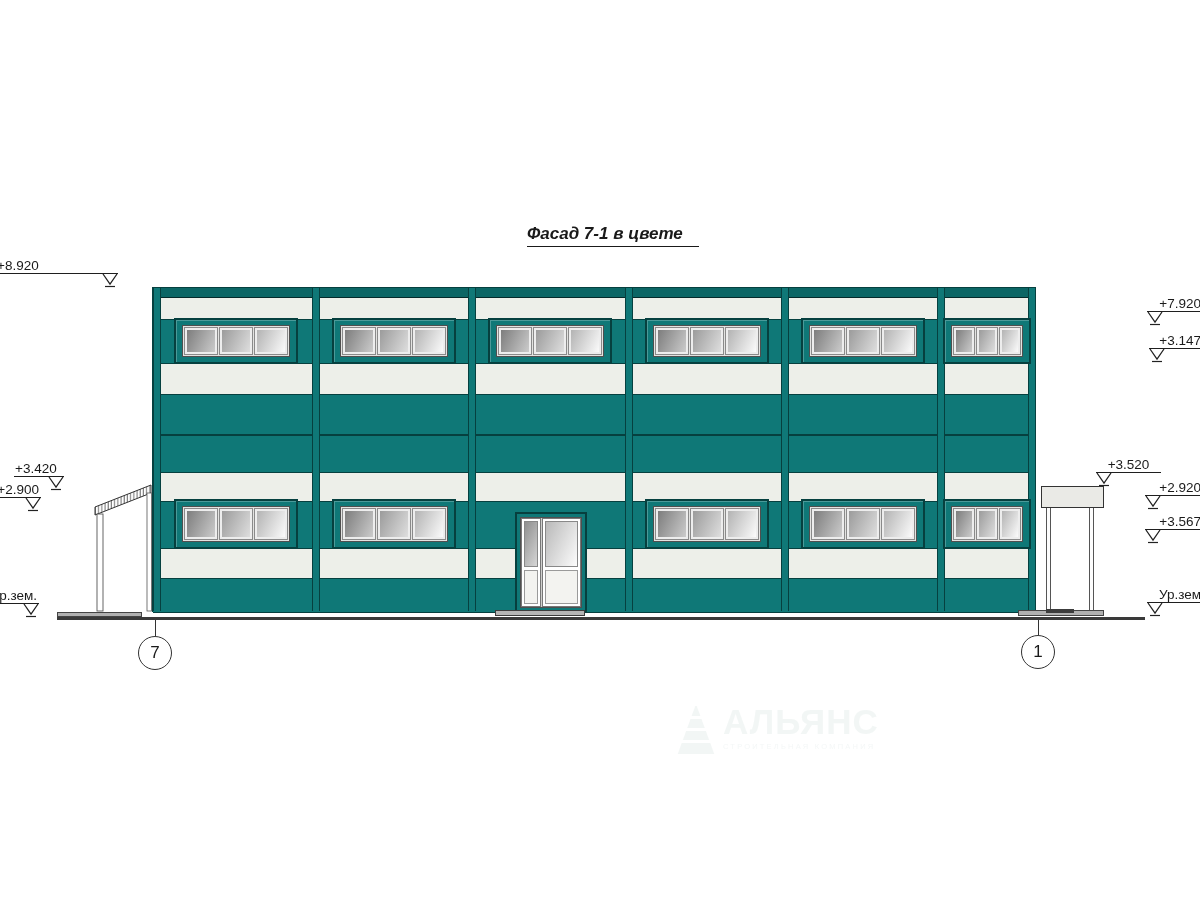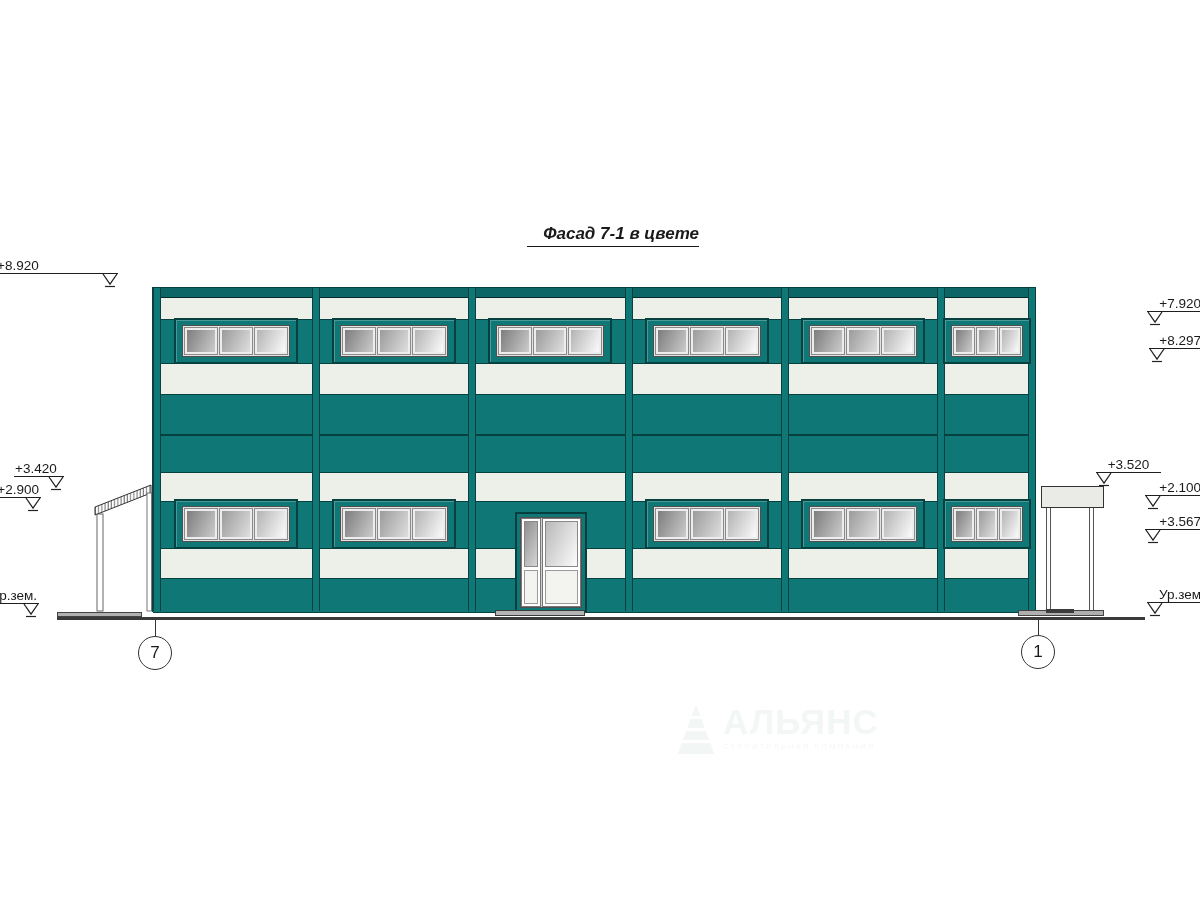--- a/index.html
+++ b/index.html
@@ -3,21 +3,21 @@
 <meta charset="utf-8">
 <style>
   html,body { margin:0; padding:0; background:#ffffff; }
   #canvas {
     position:relative; width:1200px; height:900px; overflow:hidden;
     background:#ffffff; font-family:"Liberation Sans", sans-serif; color:#1a1a1a;
   }
   
   .title {
     position:absolute; left:527px; top:224px; width:172px;
-    font-style:italic; font-weight:bold; font-size:17px; text-align:right;
+    font-style:italic; font-weight:bold; font-size:17px; text-align:left;
     border-bottom:1.4px solid #1a1a1a; padding-bottom:2px; white-space:nowrap;
   }
   
   .building {
     position:absolute; left:152px; top:287px; width:884px; height:325px;
     border:1.5px solid #06403f; box-sizing:border-box; background:#edefe9;
   }
   .band { position:absolute; left:0; right:0; box-sizing:border-box; }
   .band.teal { background:#0f7877; border-top:1px solid #06403f; border-bottom:1px solid #06403f; }
   .band.dark { background:#0b6665; border-bottom:1px solid #032a2a; }
@@ -284,35 +284,35 @@
   </div>
 
   <div class="elev lab-right arrow-left" style="left:1147px;top:295px;width:56px">
     <div class="elev-label">+7.920</div>
     <svg class="elev-arrow" width="16" height="15">
         <polyline points="1,1 8,11 15,1" fill="none" stroke="#222" stroke-width="1.3"></polyline>
         <line x1="3" y1="13.5" x2="13" y2="13.5" stroke="#222" stroke-width="1.2"></line>
       </svg>
   </div>
   <div class="elev lab-right arrow-left" style="left:1149px;top:332px;width:54px">
-    <div class="elev-label">+8.297</div>
+    <div class="elev-label">+3.147</div>
     <svg class="elev-arrow" width="16" height="15">
         <polyline points="1,1 8,11 15,1" fill="none" stroke="#222" stroke-width="1.3"></polyline>
         <line x1="3" y1="13.5" x2="13" y2="13.5" stroke="#222" stroke-width="1.2"></line>
       </svg>
   </div>
   <div class="elev lab-center arrow-left" style="left:1096px;top:456px;width:65px">
     <div class="elev-label">+3.520</div>
     <svg class="elev-arrow" width="16" height="15">
         <polyline points="1,1 8,11 15,1" fill="none" stroke="#222" stroke-width="1.3"></polyline>
         <line x1="3" y1="13.5" x2="13" y2="13.5" stroke="#222" stroke-width="1.2"></line>
       </svg>
   </div>
   <div class="elev lab-right arrow-left" style="left:1145px;top:479px;width:58px">
-    <div class="elev-label">+2.100</div>
+    <div class="elev-label">+2.920</div>
     <svg class="elev-arrow" width="16" height="15">
         <polyline points="1,1 8,11 15,1" fill="none" stroke="#222" stroke-width="1.3"></polyline>
         <line x1="3" y1="13.5" x2="13" y2="13.5" stroke="#222" stroke-width="1.2"></line>
       </svg>
   </div>
   <div class="elev lab-right arrow-left" style="left:1145px;top:513px;width:58px">
     <div class="elev-label">+3.567</div>
     <svg class="elev-arrow" width="16" height="15">
         <polyline points="1,1 8,11 15,1" fill="none" stroke="#222" stroke-width="1.3"></polyline>
         <line x1="3" y1="13.5" x2="13" y2="13.5" stroke="#222" stroke-width="1.2"></line>

